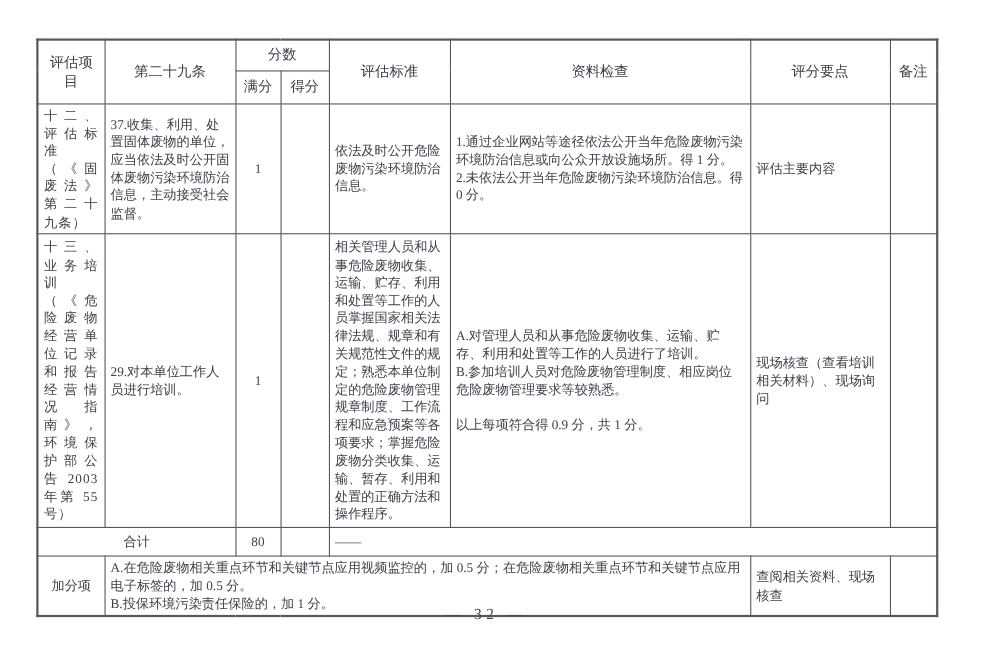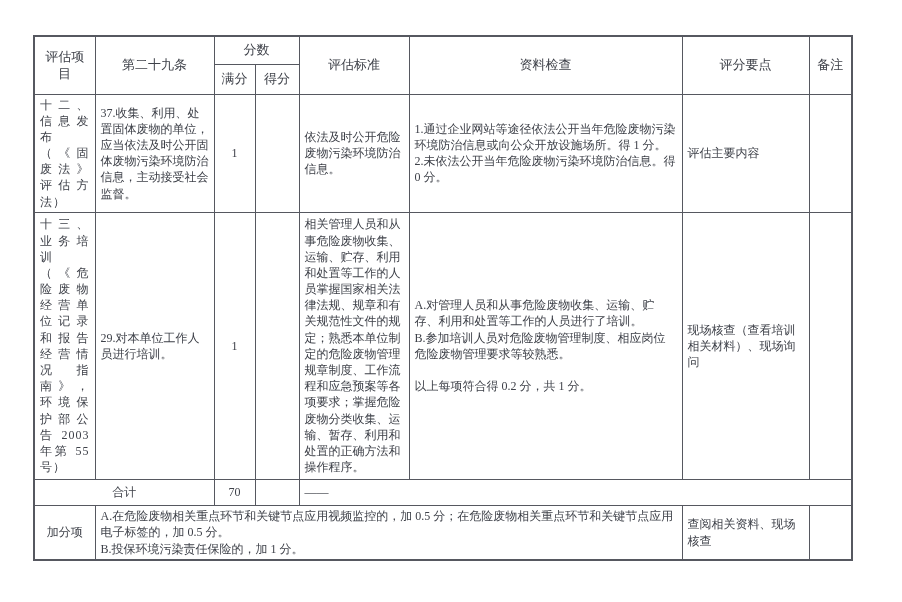--- a/index.html
+++ b/index.html
@@ -77,53 +77,54 @@
         <th class="hdr" rowspan="2">评分要点</th>
         <th class="hdr" rowspan="2">备注</th>
       </tr>
       <tr style="height:30px">
         <th class="hdr">满分</th>
         <th class="hdr">得分</th>
       </tr>
     </thead>
     <tbody>
       <tr style="height:102px">
-        <td class="j">十二、信息发布（《固废法》评估方法）</td>
+        <td class="j">十二、评估标准（《固废法》第二十九条）</td>
         <td>37.收集、利用、处置固体废物的单位，应当依法及时公开固体废物污染环境防治信息，主动接受社会监督。</td>
         <td class="c">1</td>
         <td class="c"></td>
         <td>依法及时公开危险废物污染环境防治信息。</td>
         <td class="preline">1.通过企业网站等途径依法公开当年危险废物污染环境防治信息或向公众开放设施场所。得 1 分。
 2.未依法公开当年危险废物污染环境防治信息。得 0 分。</td>
         <td>评估主要内容</td>
         <td></td>
       </tr>
       <tr style="height:267px">
         <td class="j">十三、业务培训（《危险废物经营单位记录和报告经营情况指南》，环境保护部公告 2003 年第 55 号）</td>
         <td>29.对本单位工作人员进行培训。</td>
         <td class="c">1</td>
         <td class="c"></td>
         <td>相关管理人员和从事危险废物收集、运输、贮存、利用和处置等工作的人员掌握国家相关法律法规、规章和有关规范性文件的规定；熟悉本单位制定的危险废物管理规章制度、工作流程和应急预案等各项要求；掌握危险废物分类收集、运输、暂存、利用和处置的正确方法和操作程序。</td>
         <td class="preline">A.对管理人员和从事危险废物收集、运输、贮存、利用和处置等工作的人员进行了培训。
 B.参加培训人员对危险废物管理制度、相应岗位危险废物管理要求等较熟悉。
 
-以上每项符合得 0.2 分，共 1 分。</td>
+以上每项符合得 0.9 分，共 1 分。</td>
         <td>现场核查（查看培训相关材料）、现场询问</td>
         <td></td>
       </tr>
       <tr style="height:26px">
         <td class="c" colspan="2">合计</td>
-        <td class="c">70</td>
+        <td class="c">80</td>
         <td class="c"></td>
         <td colspan="4">——</td>
       </tr>
       <tr style="height:55px">
         <td class="c">加分项</td>
         <td colspan="5" class="preline">A.在危险废物相关重点环节和关键节点应用视频监控的，加 0.5 分；在危险废物相关重点环节和关键节点应用电子标签的，加 0.5 分。
 B.投保环境污染责任保险的，加 1 分。</td>
         <td>查阅相关资料、现场核查</td>
         <td></td>
       </tr>
     </tbody>
   </table>
 
+  <div class="pagenum">— 32 —</div>
 
 </div>
 
 </body></html>

